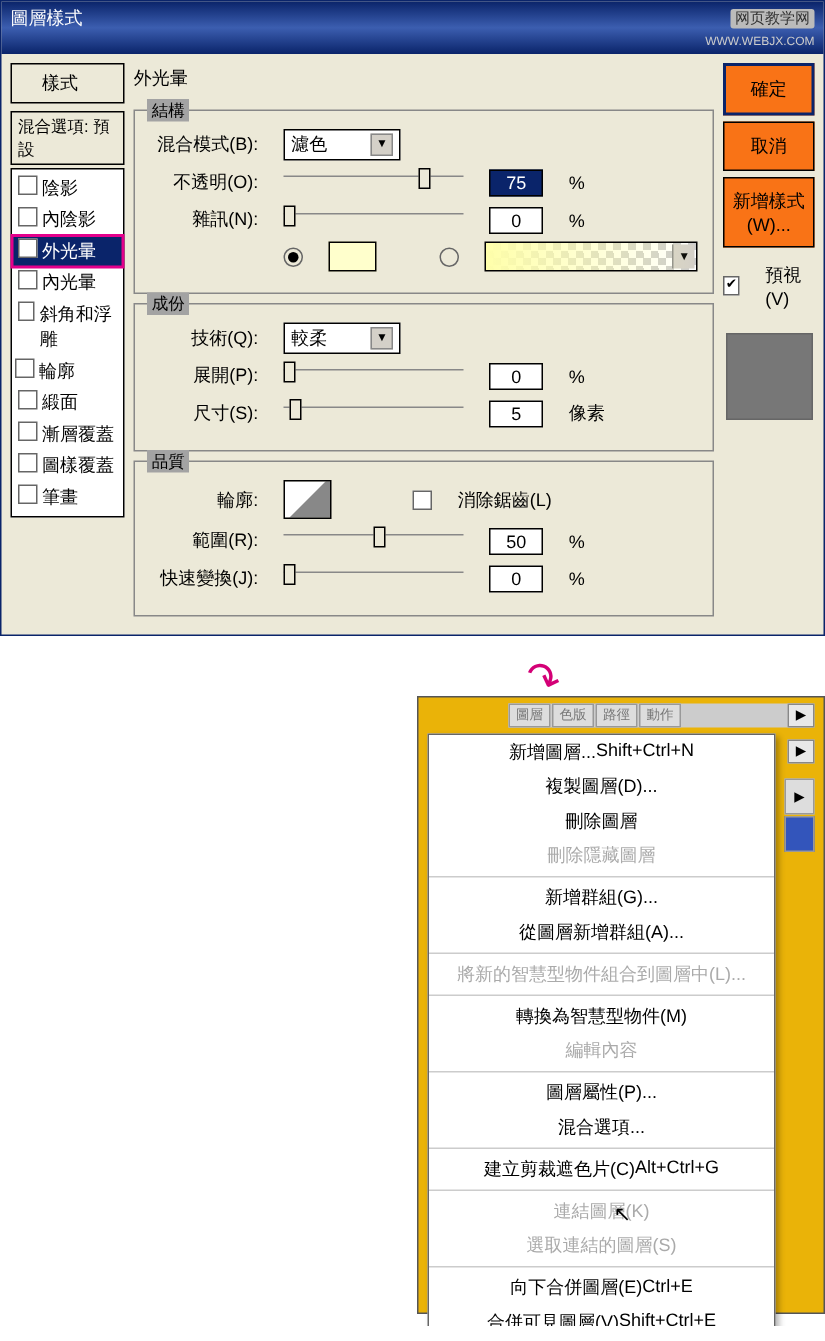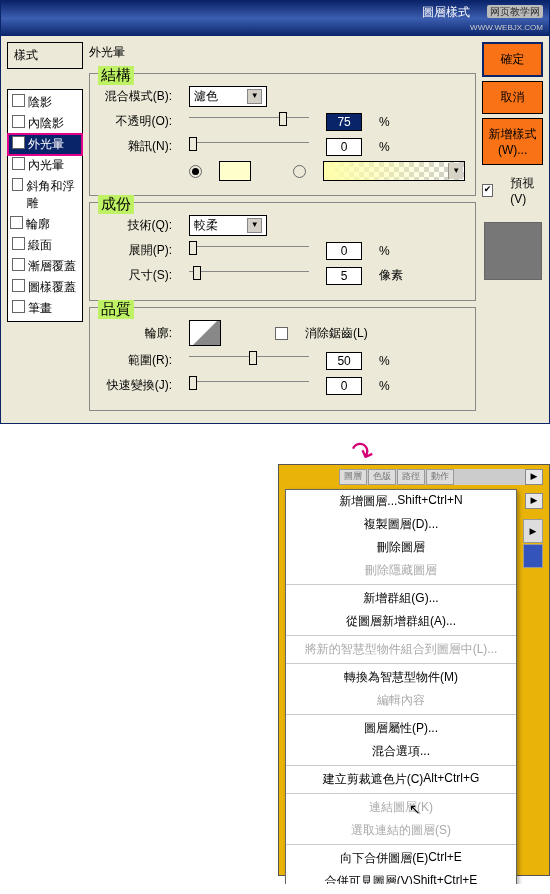--- a/index.html
+++ b/index.html
@@ -1,30 +1,30 @@
 <!DOCTYPE html>
 <html><head>
 <meta charset="utf-8">
 <style>
 body{margin:0;font-family:"Microsoft JhengHei","PMingLiU",sans-serif;font-size:12px;background:#fff;width:550px}
 .dialog{background:#ece9d8;border:1px solid #0a246a;width:548px}
-.titlebar{background:linear-gradient(to bottom,#0a246a,#3c5eb0 50%,#0a246a);color:#fff;padding:3px 6px;font-size:12px;display:flex;justify-content:flex-end}
+.titlebar{background:linear-gradient(to bottom,#0a246a,#3c5eb0 50%,#0a246a);color:#fff;padding:3px 6px;font-size:12px;display:flex;justify-content:space-between}
 .watermark{background:#bbb;color:#333;font-size:10px;padding:1px 3px;border-radius:2px}
 .body{display:flex;padding:6px;gap:6px}
 .left{width:100px}
-.left-title{border:1px solid #000;padding:4px 6px;margin-bottom:20px}
+.left-title{border:1px solid #000;padding:4px 20px;margin-bottom:5px}
 .left-sub{border:1px solid #000;padding:2px 4px;background:#ece9d8;font-size:11px;margin-bottom:2px}
 .style-list{border:1px solid #000;background:#fff;padding:2px 0}
 .sl-item{padding:2px 4px;display:flex;align-items:flex-start;gap:3px}
 .sl-item.indent{padding-left:2px}
 .sl-item.sel{background:#0a246a;color:#fff;outline:2px solid #e3008b;outline-offset:-1px}
 .cb{width:11px;height:11px;border:1px solid #666;background:#fff;display:inline-block;font-size:9px;line-height:9px;text-align:center}
 .middle{flex:1}
 .fieldset{border:1px solid #888;margin:6px 0;padding:8px 10px 10px;position:relative}
-.fieldset>.legend{position:absolute;top:-8px;left:8px;background:#bef264;padding:0 3px;font-size:15px}
+.fieldset>.legend{position:absolute;top:-8px;left:8px;background:#a3a3a3;padding:0 3px;font-size:11px}
 .section-title{padding:2px 0 6px;font-size:12px}
 .row{display:flex;align-items:center;gap:17px;margin:4px 0}
 .rlabel{width:72px;text-align:right}
 .select{border:1px solid #000;background:#fff;padding:1px 4px;width:68px;display:inline-flex;justify-content:space-between;align-items:center}
 .select .arr{background:#d4d0c8;border:1px solid #888;width:13px;height:13px;font-size:8px;text-align:center;line-height:12px}
 .slider{width:120px;height:14px;position:relative;border-top:1px solid #888;margin-top:6px}
 .slider .thumb{position:absolute;top:-6px;width:6px;height:12px;background:#ece9d8;border:1px solid #000}
 .nbox{border:1px solid #000;background:#fff;width:34px;height:16px;text-align:center;line-height:16px}
 .nbox.sel{background:#0a246a;color:#fff}
 .radio{width:11px;height:11px;border:1px solid #666;border-radius:50%;display:inline-block;position:relative}
@@ -63,20 +63,21 @@
   <div class="titlebar">
     <span>圖層樣式</span>
     <span style="text-align:right">
       <span class="watermark">网页教学网</span><br>
       <span style="font-size:8px;color:#ccc">WWW.WEBJX.COM</span>
     </span>
   </div>
   <div class="body">
     <div class="left">
       <div class="left-title">樣式</div>
+      <div class="left-sub">混合選項: 預設</div>
       <div class="style-list" id="style-list">
           <div class="sl-item">
             <span class="cb"></span>
             <span>陰影</span>
           </div>
           <div class="sl-item">
             <span class="cb"></span>
             <span>內陰影</span>
           </div>
           <div class="sl-item sel">

